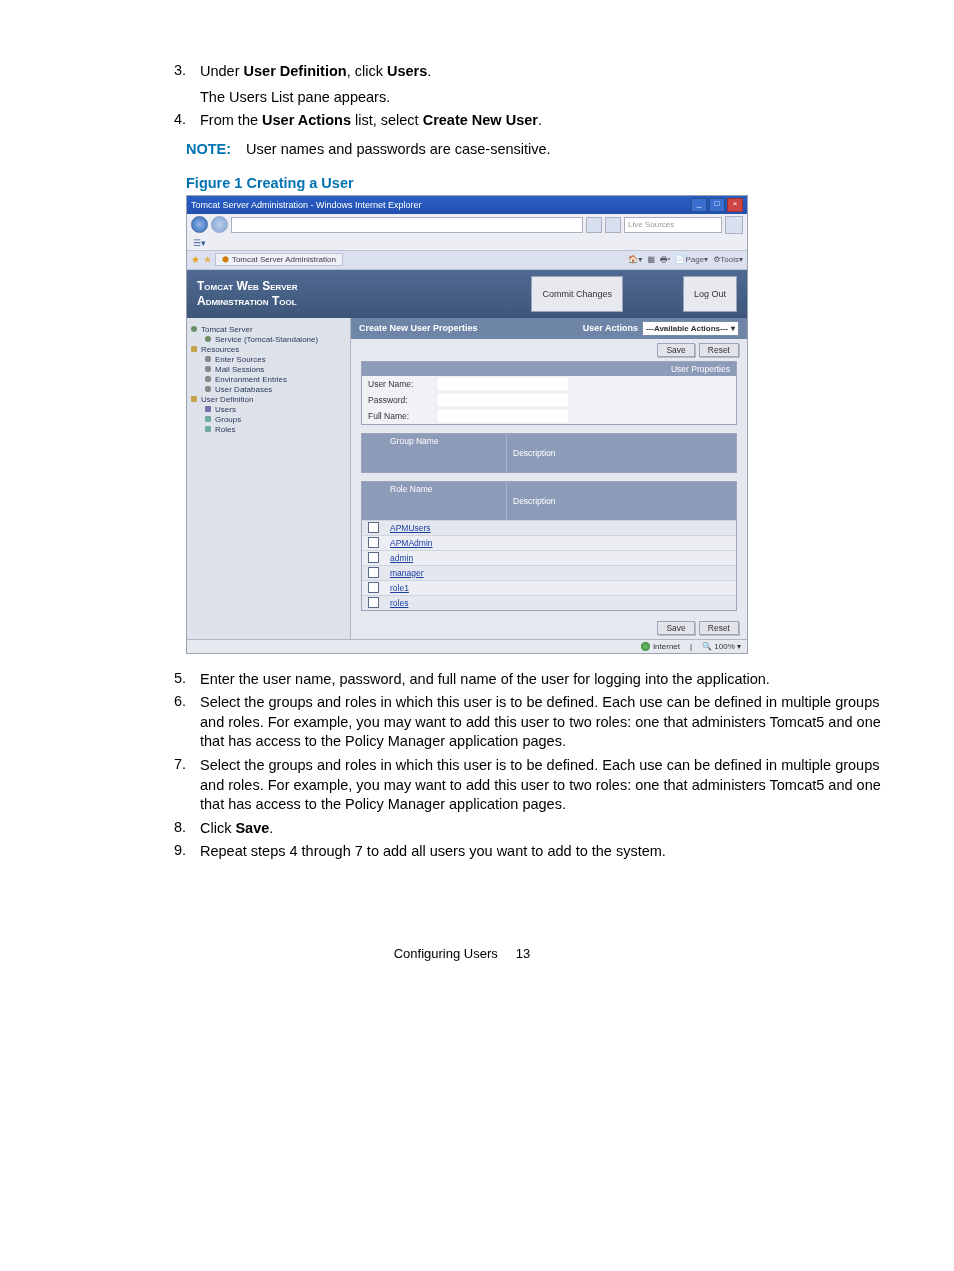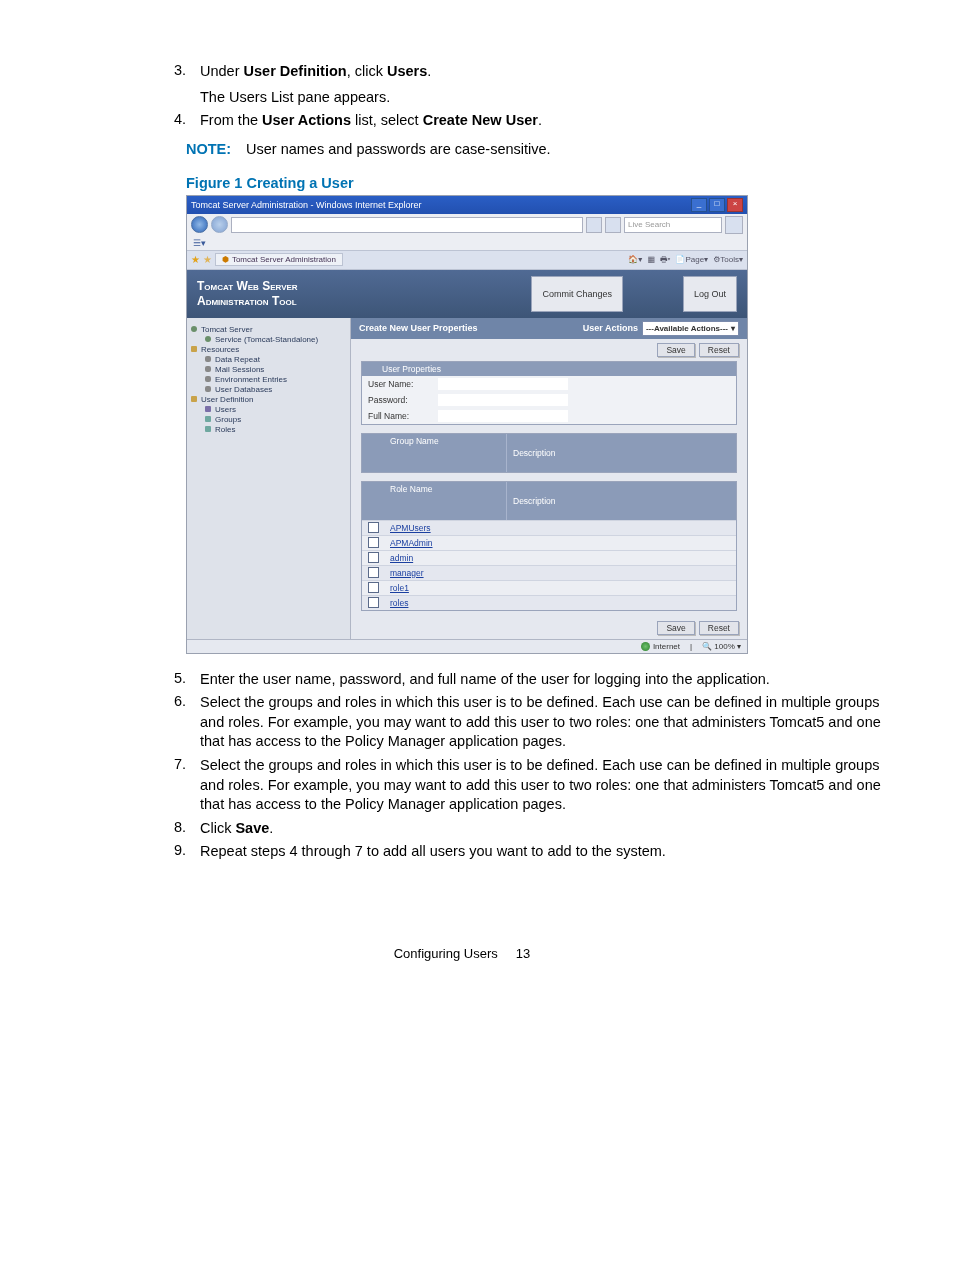--- a/index.html
+++ b/index.html
@@ -190,21 +190,22 @@
     padding: 1px 8px; font-size:8.5px; box-shadow: 1px 1px 0 #bbb;
     margin-left: 4px;
   }
   .form-block {
     background: #e5e8ef;
     margin: 0 10px;
     border: 1px solid #9aa4bb;
   }
   .form-head {
     background: #8b9bb8; color:#fff; font-size:8.5px;
-    padding: 2px 20px;
+    padding: 2px 6px;
+    text-align: right;
   }
   .form-row {
     display: flex; align-items: center;
     padding: 2px 6px;
     background: #f0f2f6;
   }
   .form-row label { width: 70px; font-size: 8.5px; color:#333;}
   .form-row .finput {
     width: 130px; height: 12px; background:#fff;
     border:1px solid inset #aaa;
@@ -274,21 +275,21 @@
       <div class="winbtn min">_</div>
       <div class="winbtn max">□</div>
       <div class="winbtn">×</div>
     </div>
     <div class="ie-navrow">
       <div class="circle"></div>
       <div class="circle" style="opacity:.55"></div>
       <div class="addr"></div>
       <div class="tinybtn"></div>
       <div class="tinybtn"></div>
-      <div class="srch">Live Search</div>
+      <div class="srch">Live Sources</div>
       <div class="srch-go"></div>
     </div>
     <div class="ie-navrow" style="padding-left:6px;">
       <span style="color:#3a5a9a;font-size:9px">☰▾</span>
     </div>
     <div class="ie-tabrow">
       <span class="star">★</span>
       <span class="star" style="opacity:.7">★</span>
       <div class="ie-tab">
         <span style="color:#cc7a00;margin-right:3px">⬢</span>
@@ -324,21 +325,21 @@
           <div class="node ind1">
             <div class="dot wheel"></div>
             <span>Service (Tomcat-Standalone)</span>
           </div>
           <div class="node ">
             <div class="dot folder"></div>
             <span>Resources</span>
           </div>
           <div class="node ind1">
             <div class="dot db"></div>
-            <span>Data Repeat</span>
+            <span>Enter Sources</span>
           </div>
           <div class="node ind1">
             <div class="dot db"></div>
             <span>Mail Sessions</span>
           </div>
           <div class="node ind1">
             <div class="dot db"></div>
             <span>Environment Entries</span>
           </div>
           <div class="node ind1">

